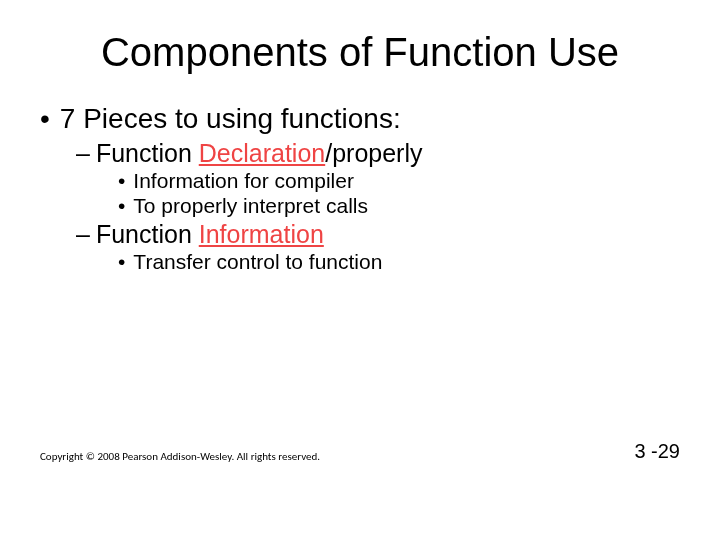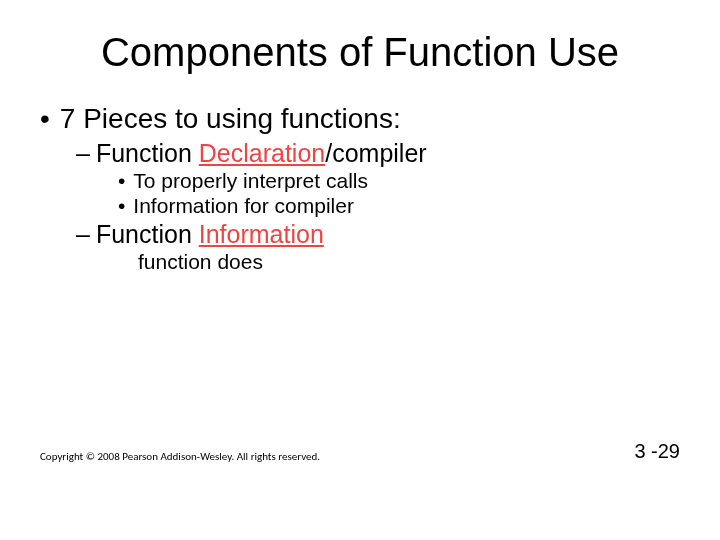--- a/index.html
+++ b/index.html
@@ -69,35 +69,35 @@
 
 <div class="slide">
 
   <div class="title">Components of Function Use</div>
 
   <div class="lvl1">
     <span class="bullet">•</span><span>7 Pieces to using functions:</span>
   </div>
 
   <div class="lvl2">
-    <span class="dash">–</span><span>Function </span><span class="red uline">Declaration</span><span>/compiler</span>
+    <span class="dash">–</span><span>Function </span><span class="red uline">Declaration</span><span>/properly</span>
+  </div>
+  <div class="lvl3">
+    <span class="dot">•</span><span>Information for compiler</span>
   </div>
   <div class="lvl3">
     <span class="dot">•</span><span>To properly interpret calls</span>
-  </div>
-  <div class="lvl3">
-    <span class="dot">•</span><span>Information for compiler</span>
   </div>
 
   <div class="lvl2">
     <span class="dash">–</span><span>Function </span><span class="red uline">Information</span>
   </div>
-  <div class="lvl3" style="margin-left:98px;">
-    <span>function does</span>
+
+  <div class="lvl3">
+    <span class="dot">•</span><span>Transfer control to function</span>
   </div>
-
 
   <div class="footer">
     <span class="copyright">Copyright © 2008 Pearson Addison-Wesley. All rights reserved.</span>
     <span class="pagenum">3 -29</span>
   </div>
 
 </div>
 
 </body></html>

